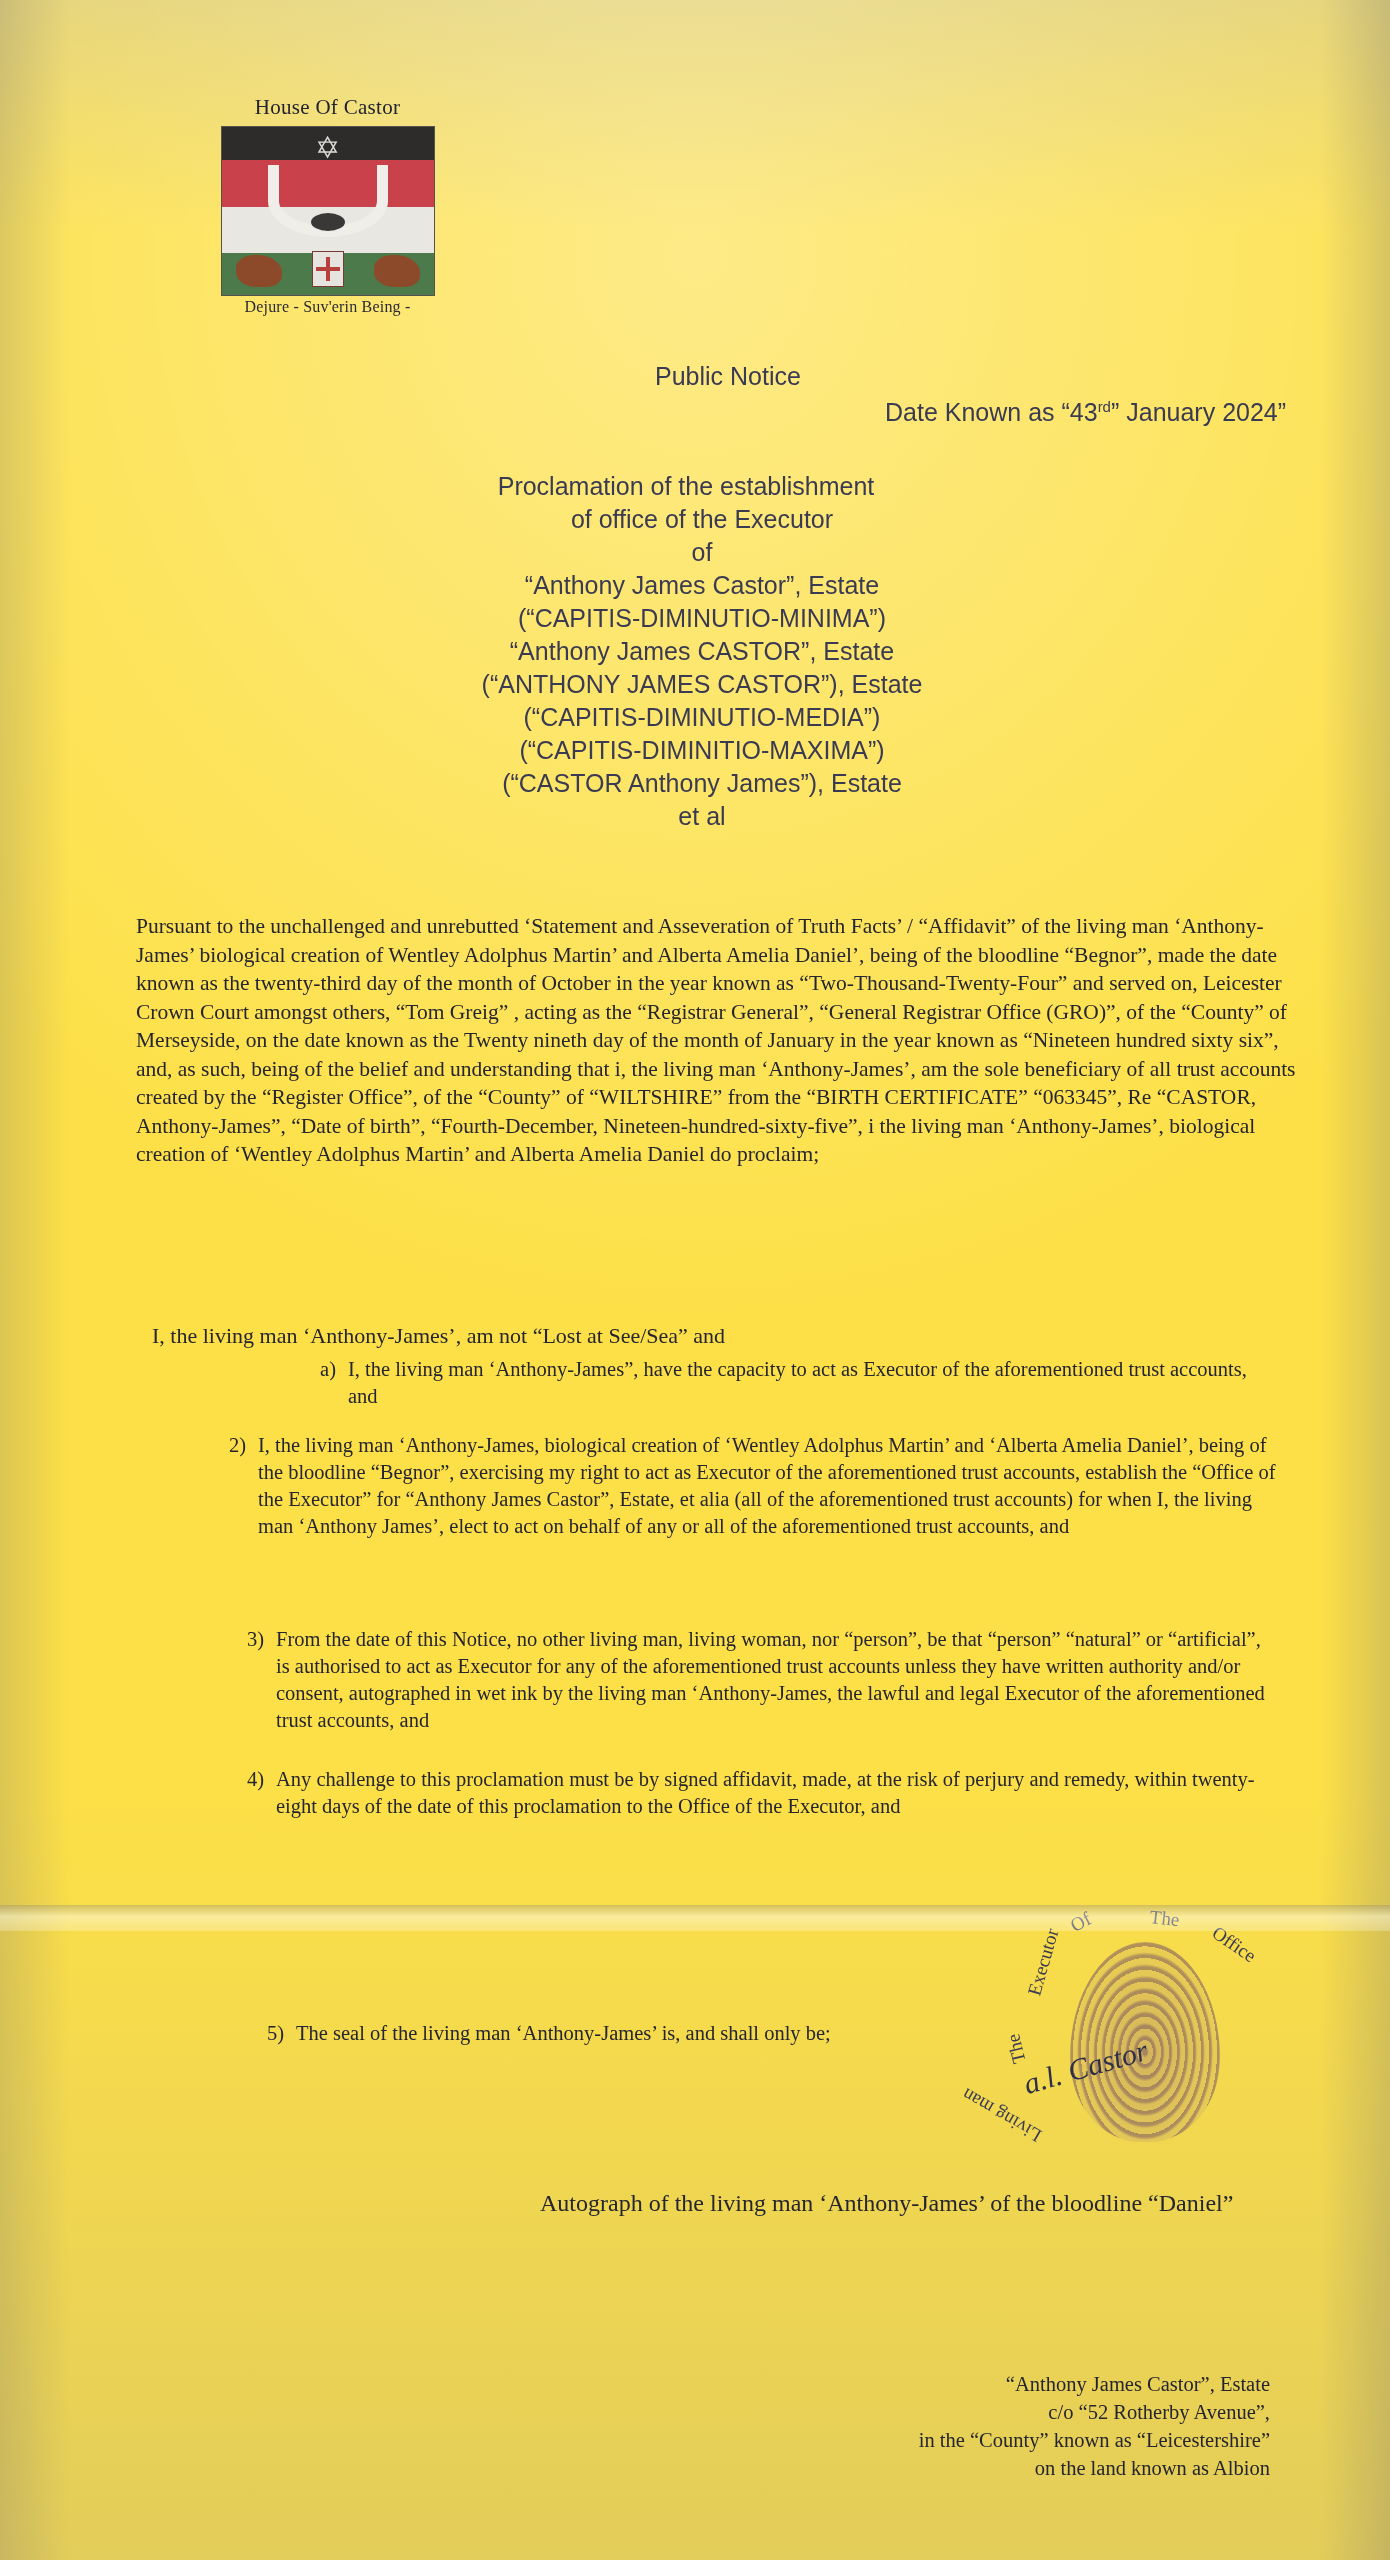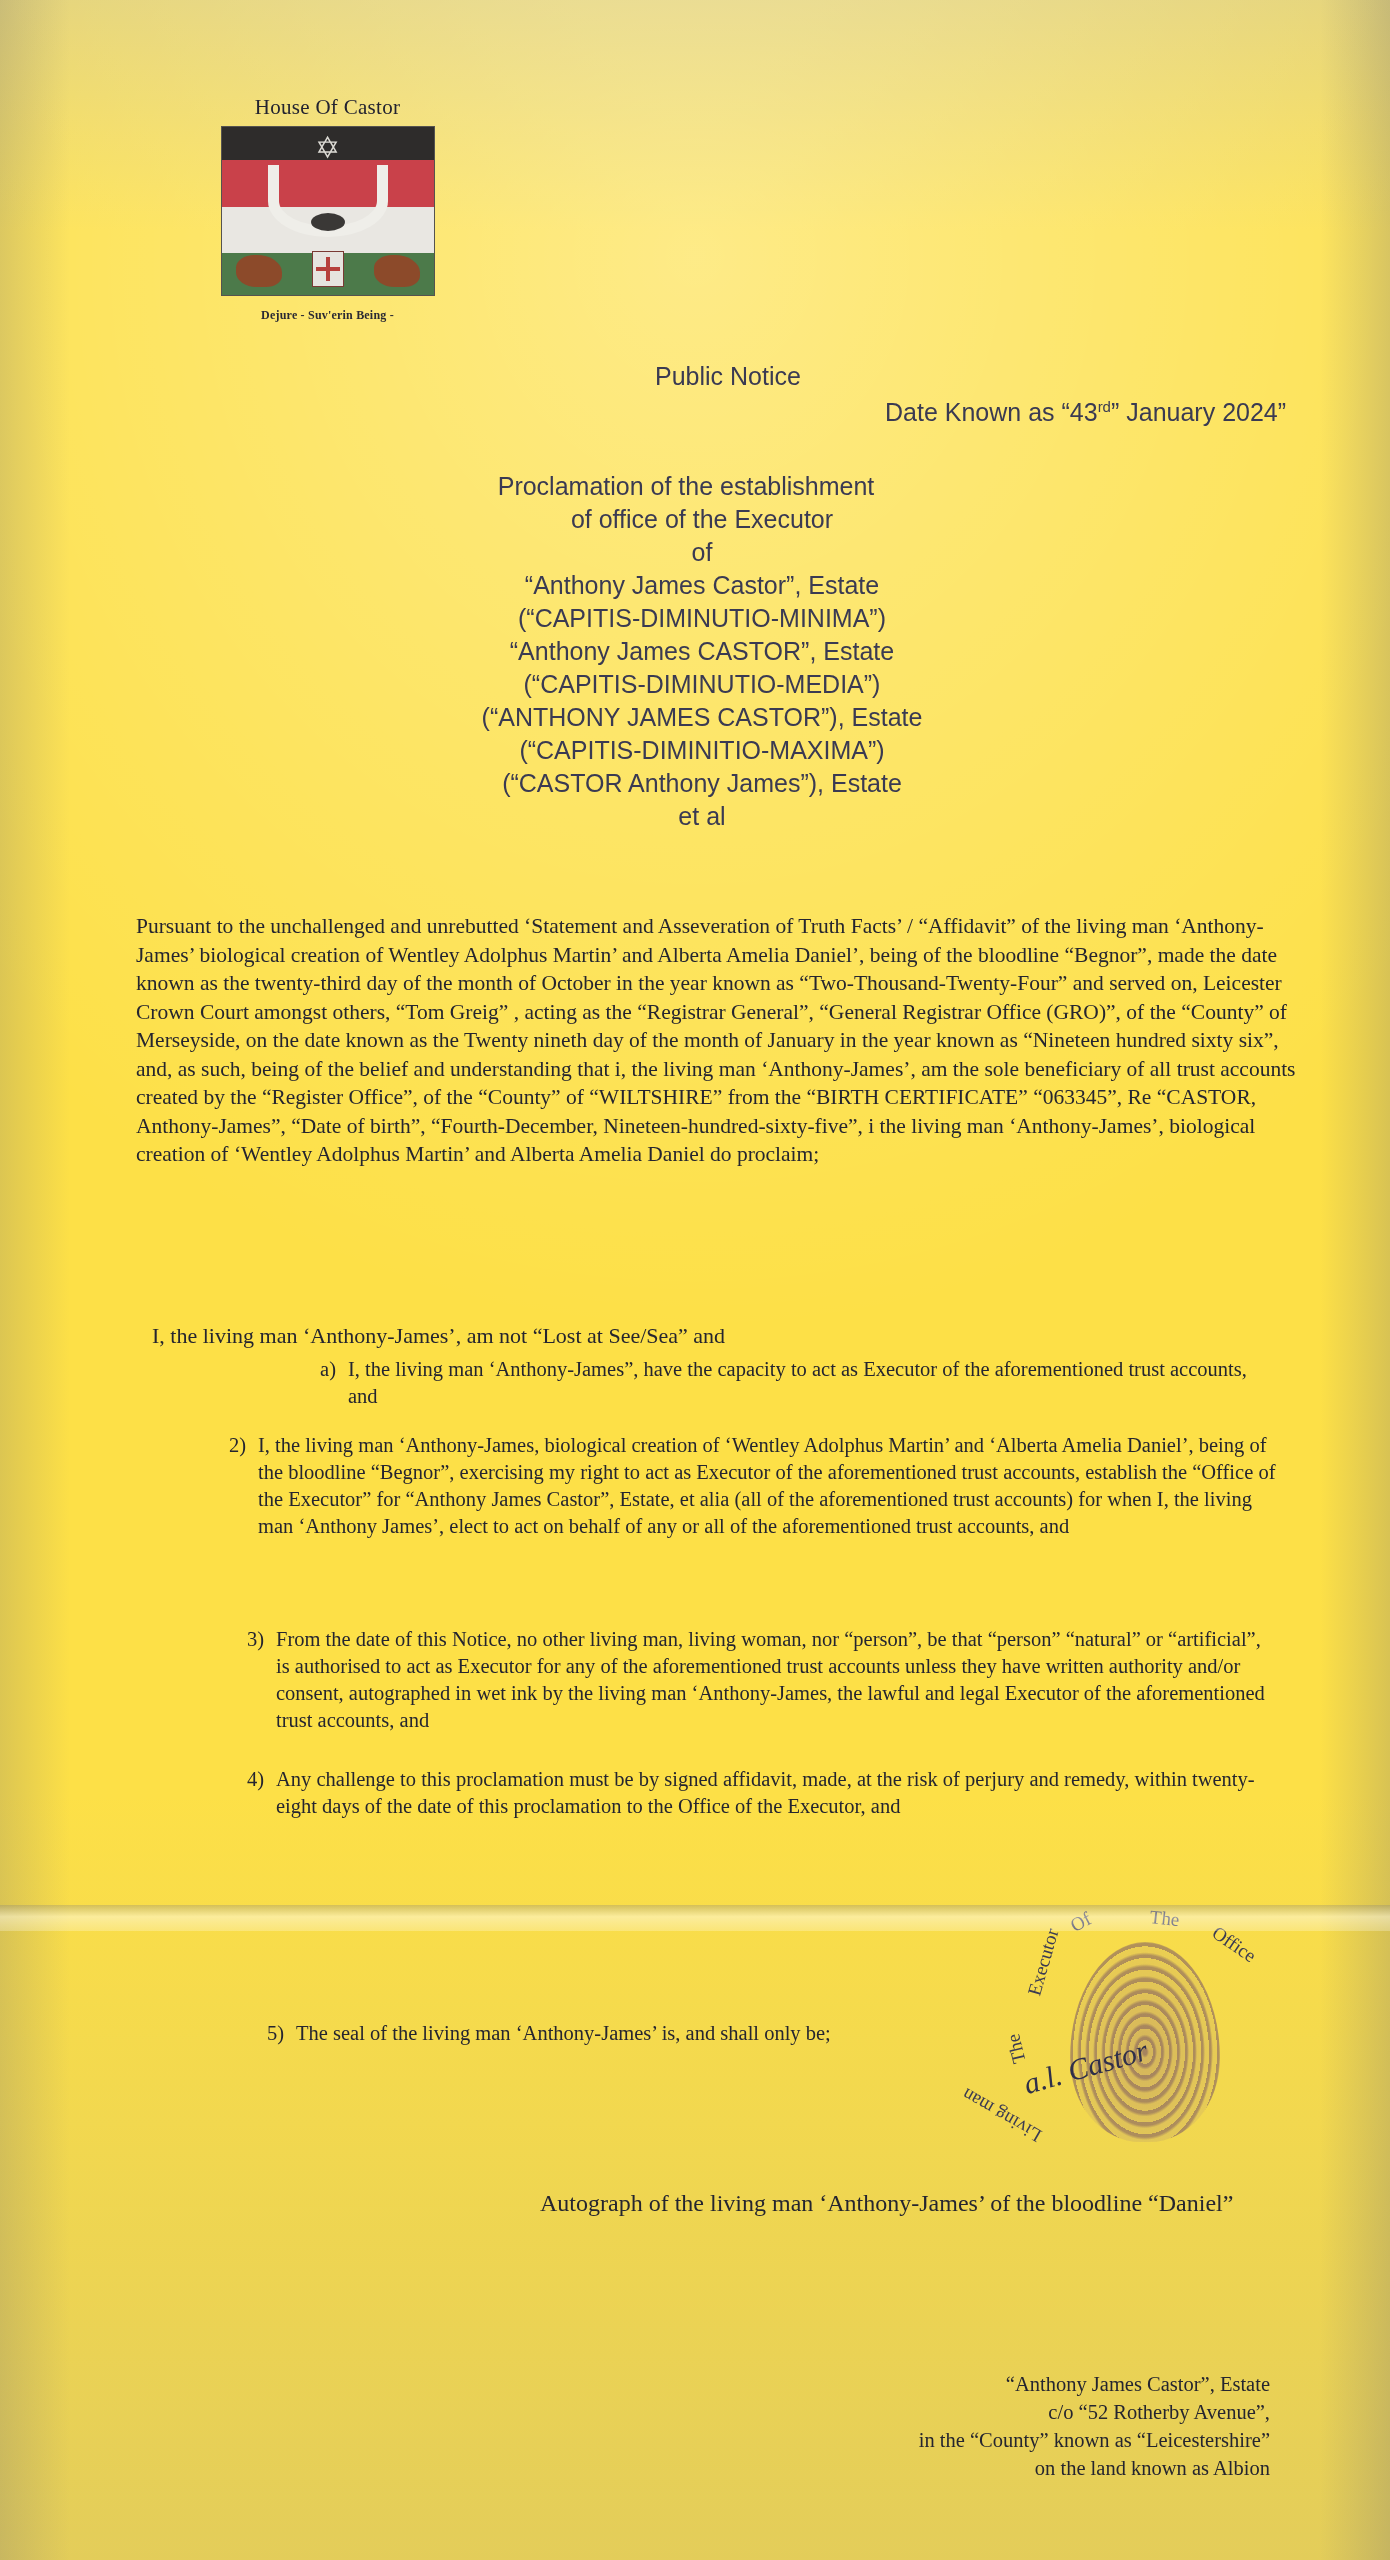--- a/index.html
+++ b/index.html
@@ -142,25 +142,24 @@
   }
   #crest-shield:before {
     content: "";
     position: absolute;
     left: 50%; top: 50%;
     transform: translate(-50%,-50%);
     width: 4px; height: 24px;
     background: #b6403c;
   }
   #crest-caption {
-    margin-top: 12px;
-    font-size: 12px;
+    margin-top: 2px;
+    font-size: 16px;
     letter-spacing: .2px;
     color: #2a2a33;
-    font-weight: bold;
   }
 
   
   .sans {
     font-family: "Liberation Sans", sans-serif;
   }
   #public-notice {
     position: absolute;
     left: 655px;
     top: 362px;
@@ -347,22 +346,22 @@
       <span>Date Known as “43</span><sup>rd</sup><span>” January 2024”</span>
     </div>
 
     <div id="proclamation" class="sans">
       <div class="pl i1">Proclamation of the establishment</div>
       <div class="pl">of office of the Executor</div>
       <div class="pl">of</div>
       <div class="pl">“Anthony James Castor”, Estate</div>
       <div class="pl">(“CAPITIS-DIMINUTIO-MINIMA”)</div>
       <div class="pl">“Anthony James CASTOR”, Estate</div>
+      <div class="pl">(“ANTHONY JAMES CASTOR”), Estate</div>
       <div class="pl">(“CAPITIS-DIMINUTIO-MEDIA”)</div>
-      <div class="pl">(“ANTHONY JAMES CASTOR”), Estate</div>
       <div class="pl">(“CAPITIS-DIMINITIO-MAXIMA”)</div>
       <div class="pl">(“CASTOR Anthony James”), Estate</div>
       <div class="pl">et al</div>
     </div>
 
     <div id="pursuant">Pursuant to the unchallenged and unrebutted ‘Statement and Asseveration of Truth Facts’ / “Affidavit” of the living man ‘Anthony-James’ biological creation of Wentley Adolphus Martin’ and Alberta Amelia Daniel’, being of the bloodline “Begnor”, made the date known as the twenty-third day of the month of October in the year known as “Two-Thousand-Twenty-Four” and served on, Leicester Crown Court amongst others, “Tom Greig” , acting as the “Registrar General”, “General Registrar Office (GRO)”, of the “County” of Merseyside, on the date known as the Twenty nineth day of the month of January in the year known as “Nineteen hundred sixty six”, and, as such, being of the belief and understanding that i, the living man ‘Anthony-James’, am the sole beneficiary of all trust accounts created  by the “Register Office”, of the “County” of “WILTSHIRE” from the “BIRTH CERTIFICATE” “063345”, Re “CASTOR, Anthony-James”, “Date of birth”, “Fourth-December, Nineteen-hundred-sixty-five”, i the living man ‘Anthony-James’, biological creation of ‘Wentley Adolphus Martin’ and Alberta Amelia Daniel do proclaim;</div>
 
     <div id="not-lost">I, the living man ‘Anthony-James’, am not “Lost at See/Sea” and</div>
 
     <div class="clause" id="clause-a">

